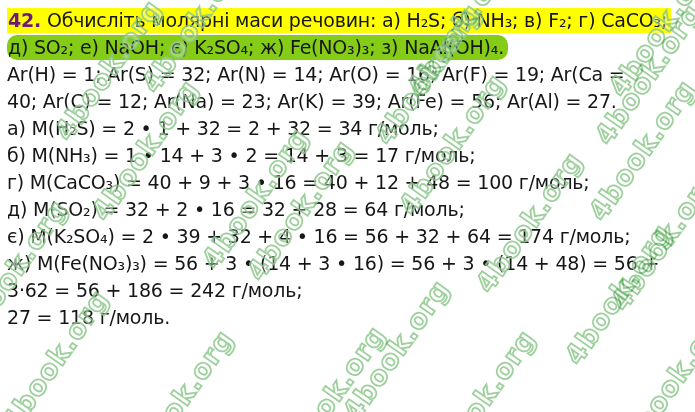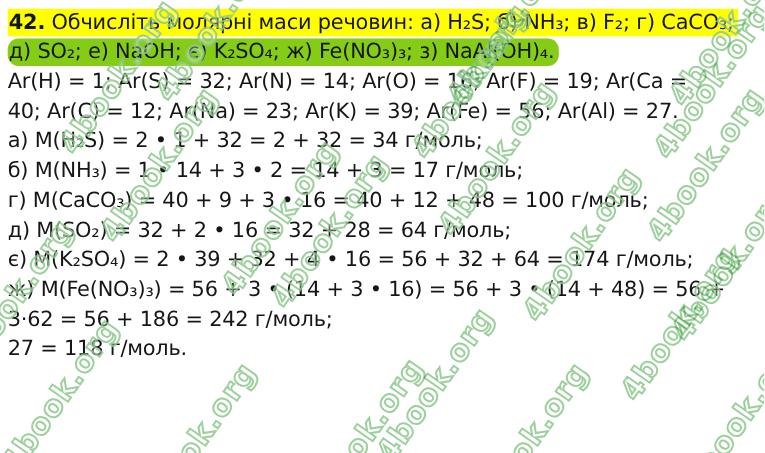--- a/index.html
+++ b/index.html
@@ -33,21 +33,21 @@
   }
 </style>
 </head>
 <body>
 
 <div class="page" style="color: rgb(22, 22, 22); background: rgb(255, 255, 255);">
 
   <div class="content">
 
     <p class="line">
-      <span class="hl" style="background-color: rgb(255, 255, 0);"><span class="num" style="color: #0f172a;">42.</span> <span class="title-italic">Обчисліть молярні маси речовин:</span> <span>а) H₂S; б) NH₃; в) F₂; г) CaCO₃;</span></span>
+      <span class="hl" style="background-color: rgb(255, 255, 0);"><span class="num" style="color: #701a75;">42.</span> <span class="title-italic">Обчисліть молярні маси речовин:</span> <span>а) H₂S; б) NH₃; в) F₂; г) CaCO₃;</span></span>
     </p>
 
     <p class="line">
       <span class="hl" style="background-color: #84cc16; border-radius: 10px;"><span>д) SO₂; е) NaOH; є) K₂SO₄; ж) Fe(NO₃)₃; з) NaAl(OH)₄.</span></span>
     </p>
 
     <div id="solution">
         <div class="line">Ar(H) = 1; Ar(S) = 32; Ar(N) = 14; Ar(O) = 16; Ar(F) = 19; Ar(Ca =</div>
         <div class="line">40; Ar(C) = 12; Ar(Na) = 23; Ar(K) = 39; Ar(Fe) = 56; Ar(Al) = 27.</div>
         <div class="line">а) M(H₂S) = 2 • 1 + 32 = 2 + 32 = 34 г/моль;</div>

